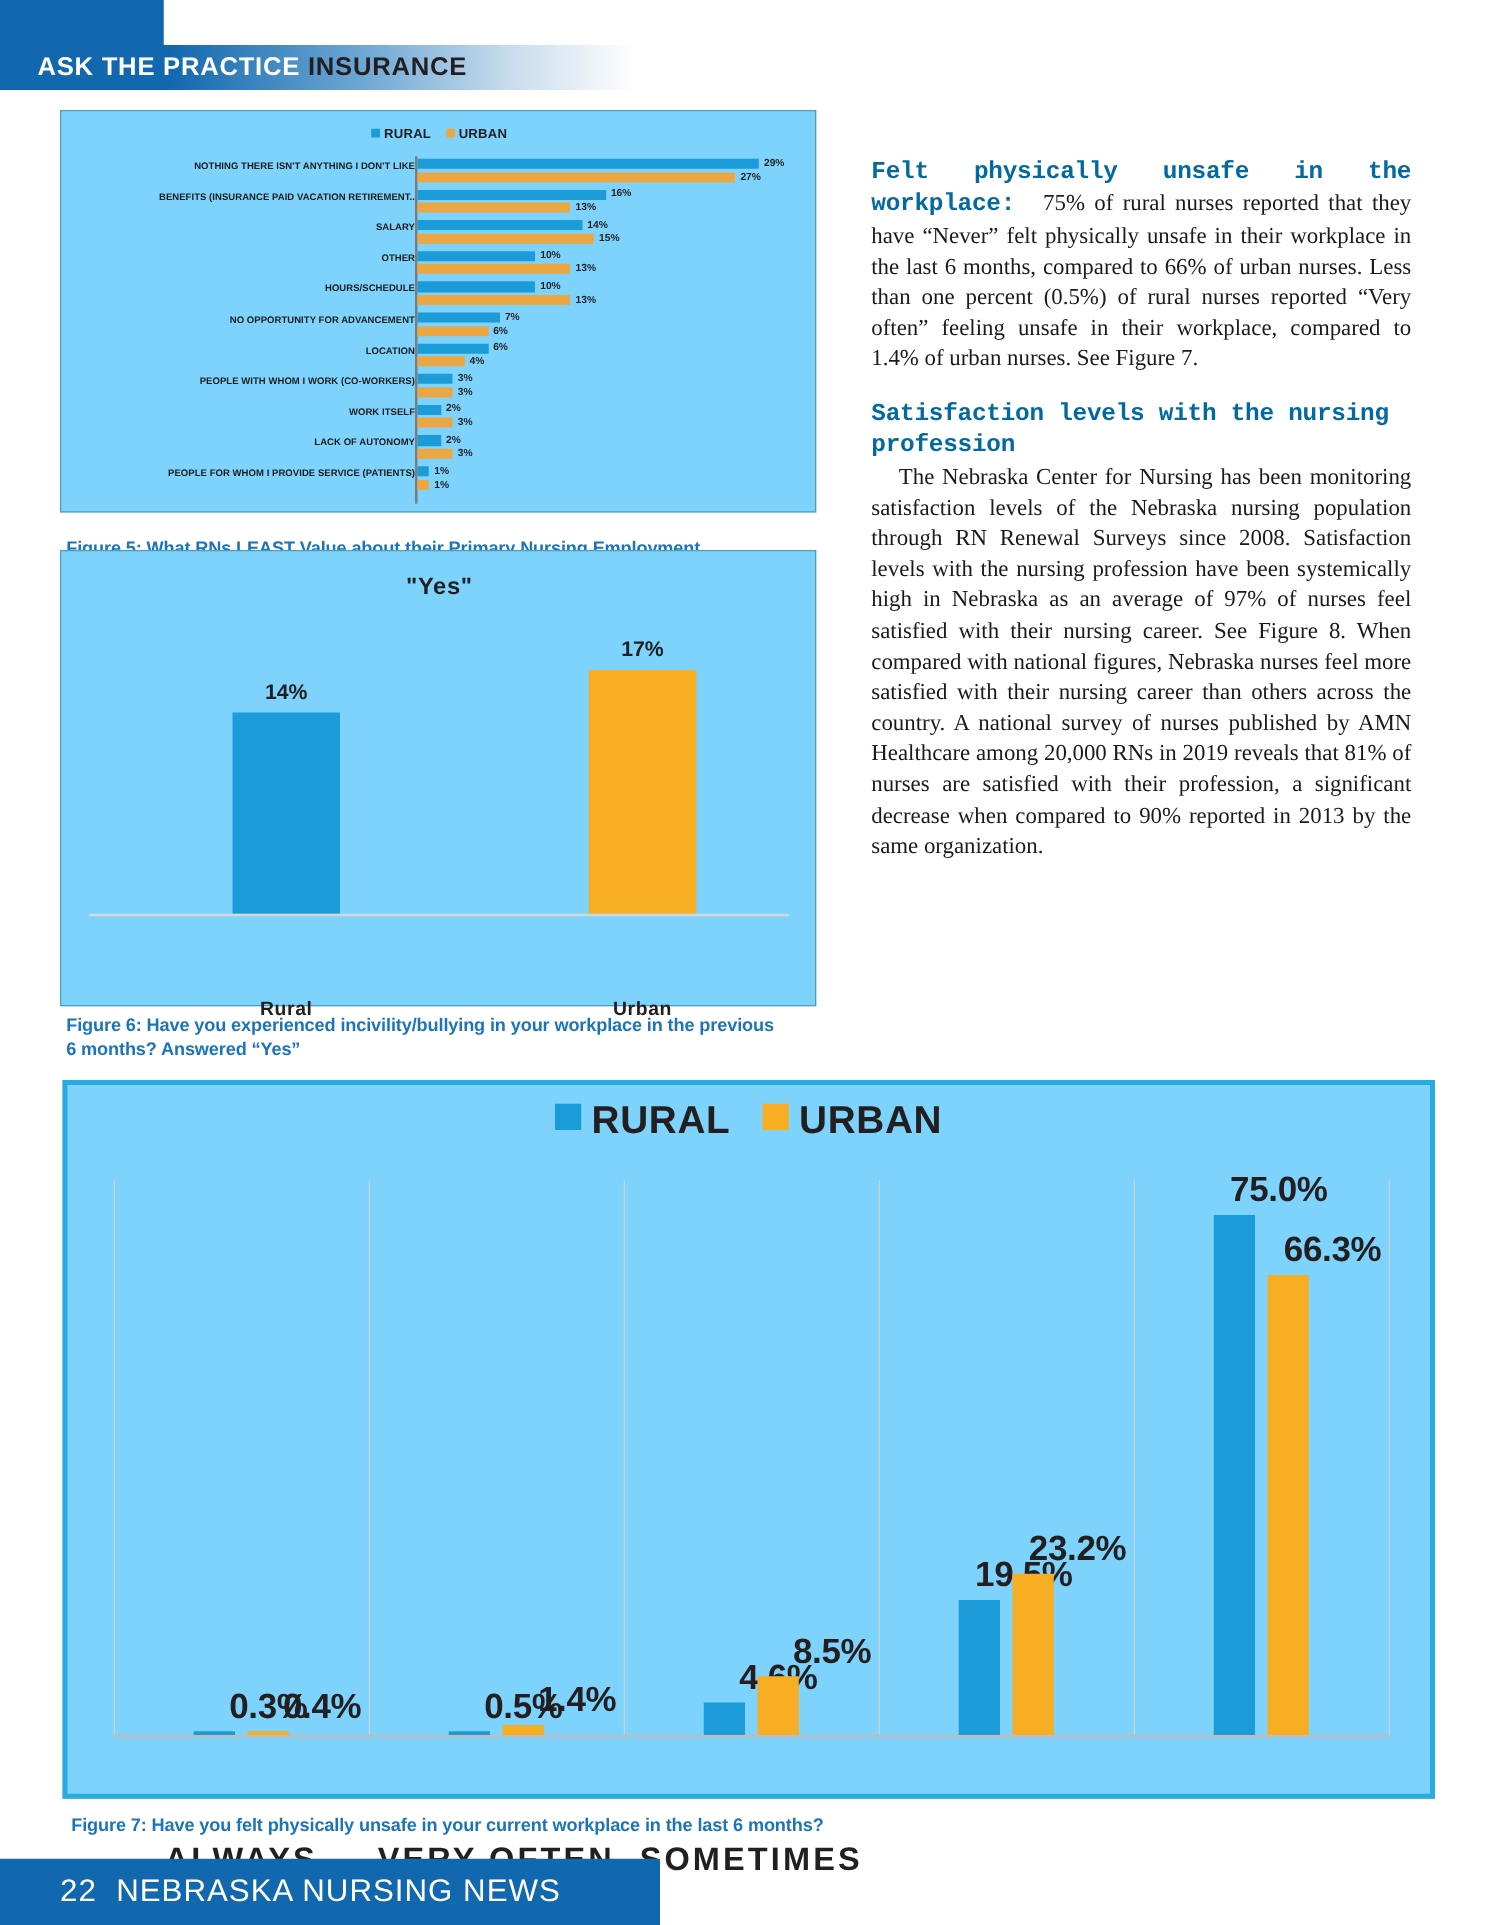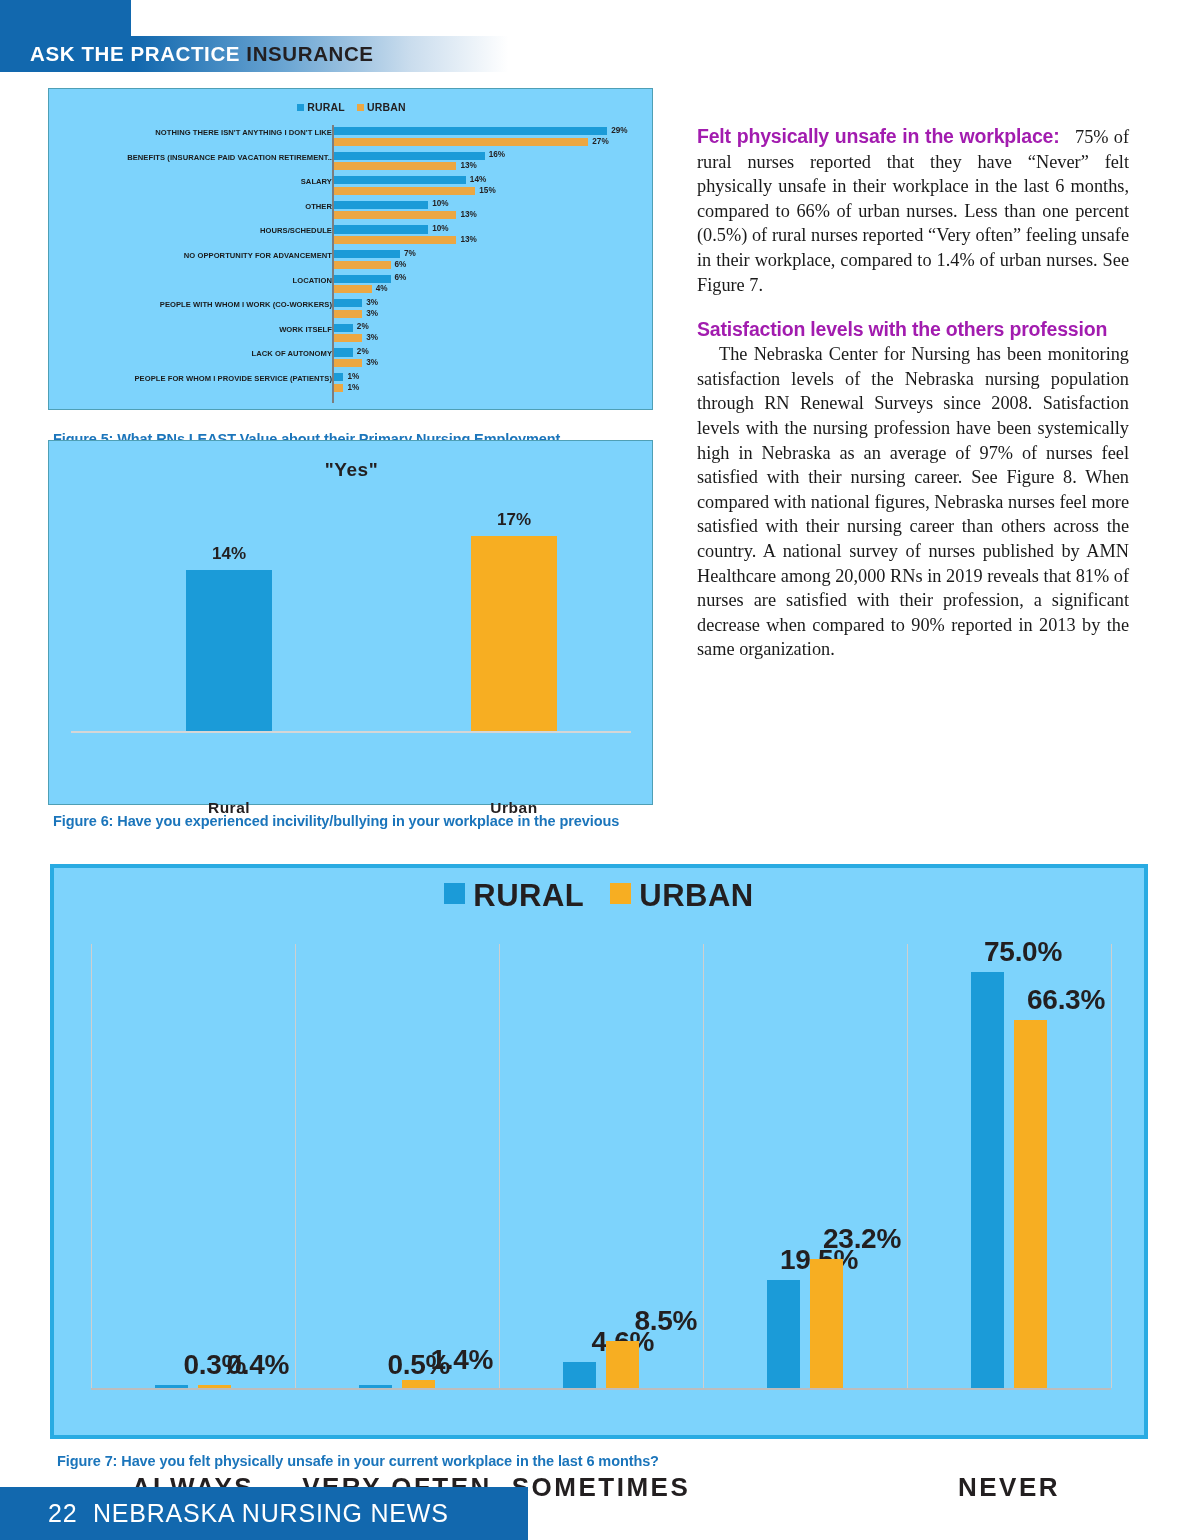--- a/index.html
+++ b/index.html
@@ -69,22 +69,22 @@
      font-size:26px;font-weight:bold;color:#231f20;letter-spacing:2.5px;}
   #cap7{left:57px;top:1452px;width:900px;}
 
   
   #footer{position:absolute;left:0;top:1487px;width:528px;height:53px;background:#1268ae;}
   #footer-text{position:absolute;left:48px;top:1498px;height:30px;line-height:30px;
      color:#ffffff;font-size:25px;font-weight:normal;letter-spacing:.8px;white-space:nowrap;}
 
   
   #col-right{position:absolute;left:697px;top:124px;width:432px;}
-  .h-blue{color:#a21caf;font-size:19.5px;font-weight:bold;line-height:25px;
-     font-family:Liberation Sans, sans-serif;letter-spacing:-.2px;}
+  .h-blue{color:#0369a1;font-size:19.5px;font-weight:bold;line-height:25px;
+     font-family:Liberation Mono, monospace;letter-spacing:-.2px;}
   .body-ser{font-family:"Liberation Serif",serif;font-size:18.3px;line-height:24.6px;
      color:#1a1a1a;text-align:justify;}
   .body-ser .ind{display:inline-block;width:22px;}
   #sect2-head{margin-top:20px;}
 </style>
 </head>
 <body>
 
 <div id="header-band"></div>
 <div id="header-gradient"></div>
@@ -210,20 +210,21 @@
       <div class="f6val" style="left: 98px; top: 43px;">14%</div>
       <div class="f6cat" style="left: 68px;">Rural</div>
       <div class="f6bar" style="left: 400px; height: 195.5px; background: rgb(247, 174, 34);"></div>
       <div class="f6val" style="left: 383px; top: 8.5px;">17%</div>
       <div class="f6cat" style="left: 353px;">Urban</div>
     </div>
   <div id="fig6-baseline"></div>
 </div>
 <div class="cap" id="cap6">
   <div>Figure 6: Have you experienced incivility/bullying in your workplace in the previous</div>
+  <div>6 months? Answered “Yes”</div>
 </div>
 
 <div class="fig-box" id="fig7">
   <div id="fig7-legend">
     <span class="sw" style="background:#1b9bd8"></span><span>RURAL</span><span class="sp"></span><span class="sw" style="background:#f7ae22"></span><span>URBAN</span>
   </div>
   <div id="fig7-area">
       <div class="f7grid" style="left: 0px;"></div>
       <div class="f7grid" style="left: 204px;"></div>
       <div class="f7grid" style="left: 408px;"></div>
@@ -246,31 +247,30 @@
       <div class="f7val" style="left: 456px; top: 360.825px;">8.5%</div>
       <div class="f7cat" style="left: 390px;">SOMETIMES</div>
       <div class="f7bar" style="left: 676px; height: 108.225px; background: rgb(27, 155, 216);"></div>
       <div class="f7val" style="left: 617px; top: 299.775px;">19.5%</div>
       <div class="f7bar" style="left: 719px; height: 128.76px; background: rgb(247, 174, 34);"></div>
       <div class="f7val" style="left: 660px; top: 279.24px;">23.2%</div>
       <div class="f7bar" style="left: 880px; height: 416.25px; background: rgb(27, 155, 216);"></div>
       <div class="f7val" style="left: 821px; top: -8.25px;">75.0%</div>
       <div class="f7bar" style="left: 923px; height: 367.965px; background: rgb(247, 174, 34);"></div>
       <div class="f7val" style="left: 864px; top: 40.035px;">66.3%</div>
-      <div class="f7cat" style="left: 798px;">NEVER</div>
     </div>
   <div id="f7-base"></div>
 </div>
 <div class="cap" id="cap7">Figure 7: Have you felt physically unsafe in your current workplace in the last 6 months?</div>
 
 <div id="col-right">
   <div class="body-ser">
     <span class="h-blue">Felt physically unsafe in the workplace:</span>
     <span>&nbsp;&nbsp;</span><span>75% of rural nurses reported that they have “Never” felt physically unsafe in their workplace in the last 6 months, compared to 66% of urban nurses.  Less than one percent (0.5%) of rural nurses reported “Very often” feeling unsafe in their workplace, compared to 1.4% of urban nurses. See Figure 7.</span>
   </div>
-  <div class="h-blue" id="sect2-head">Satisfaction levels with the others profession</div>
+  <div class="h-blue" id="sect2-head">Satisfaction levels with the nursing profession</div>
   <div class="body-ser"><span class="ind"></span><span>The Nebraska Center for Nursing has been monitoring satisfaction levels of the Nebraska nursing population through RN Renewal Surveys since 2008. Satisfaction levels with the nursing profession have been systemically high in Nebraska as an average of 97% of nurses feel satisfied with their nursing career. See Figure 8. When compared with national figures, Nebraska nurses feel more satisfied with their nursing career than others across the country.  A national survey of nurses published by AMN Healthcare among 20,000 RNs in 2019 reveals that 81% of nurses are satisfied with their profession, a significant decrease when compared to 90% reported in 2013 by the same organization.</span></div>
 </div>
 
 <div id="footer"></div>
 <div id="footer-text">
   <span>22</span>&nbsp;&nbsp;<span>NEBRASKA NURSING NEWS</span>
 </div>
 
 </body></html>

